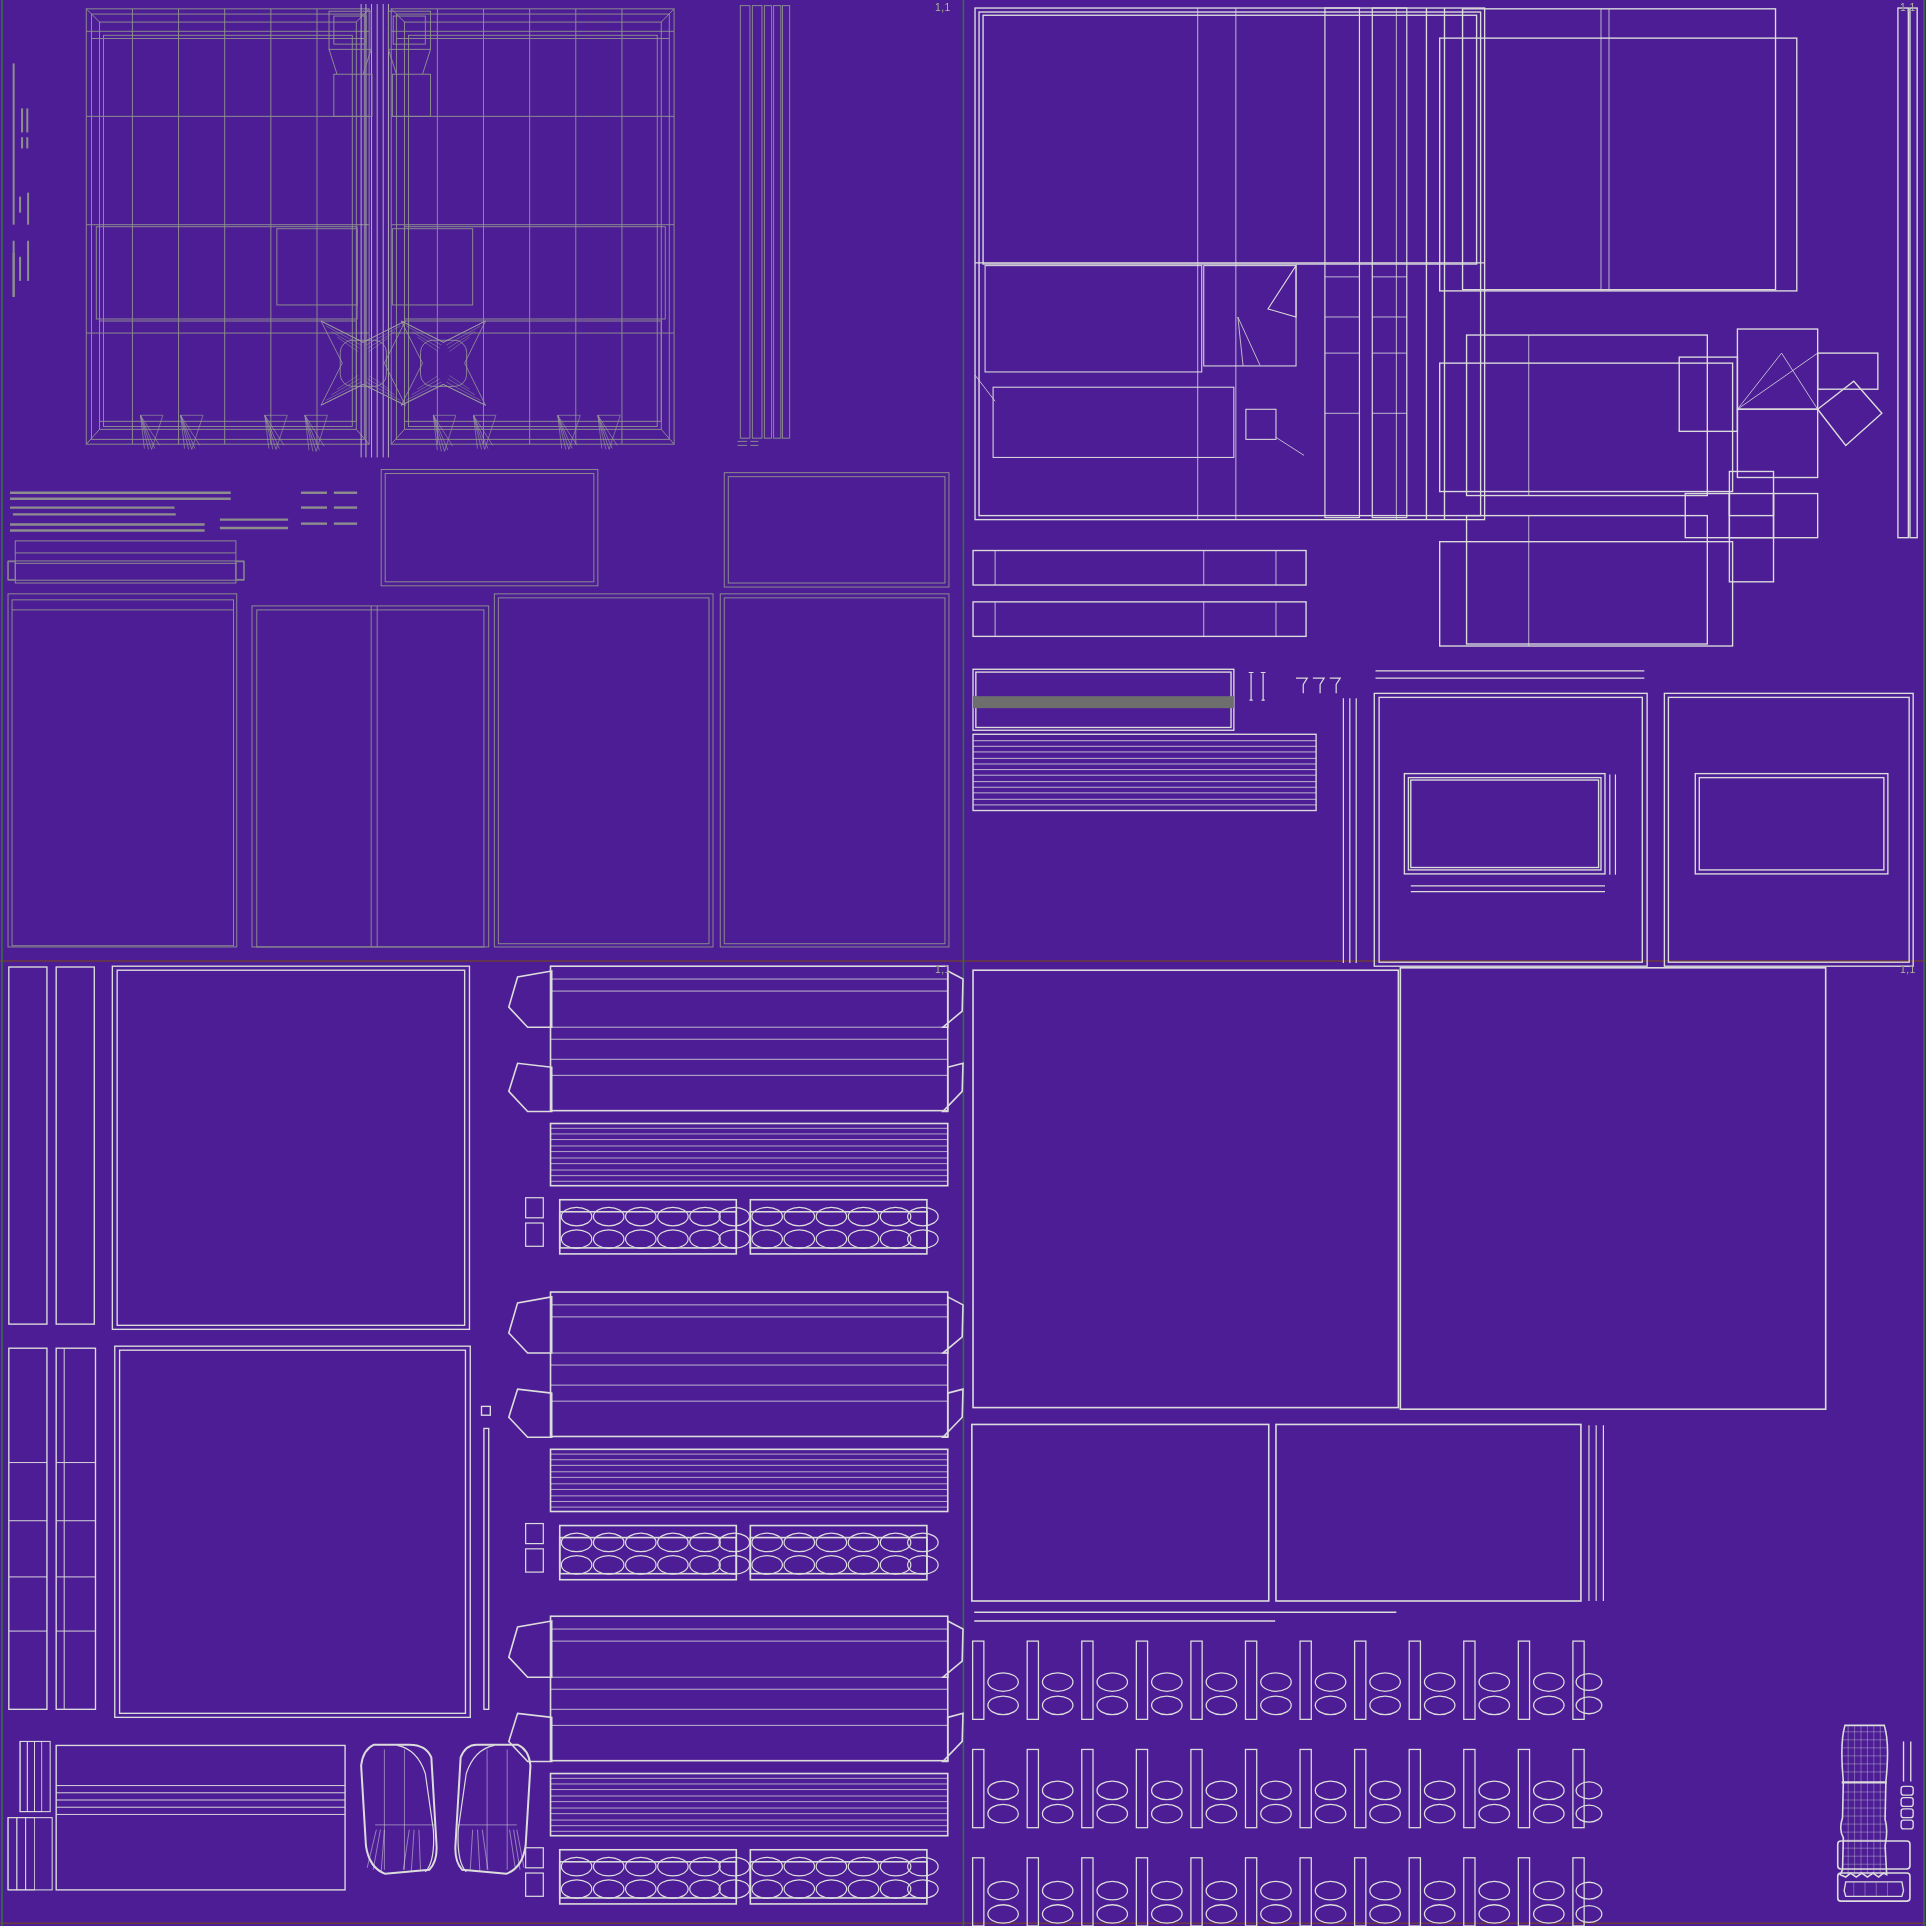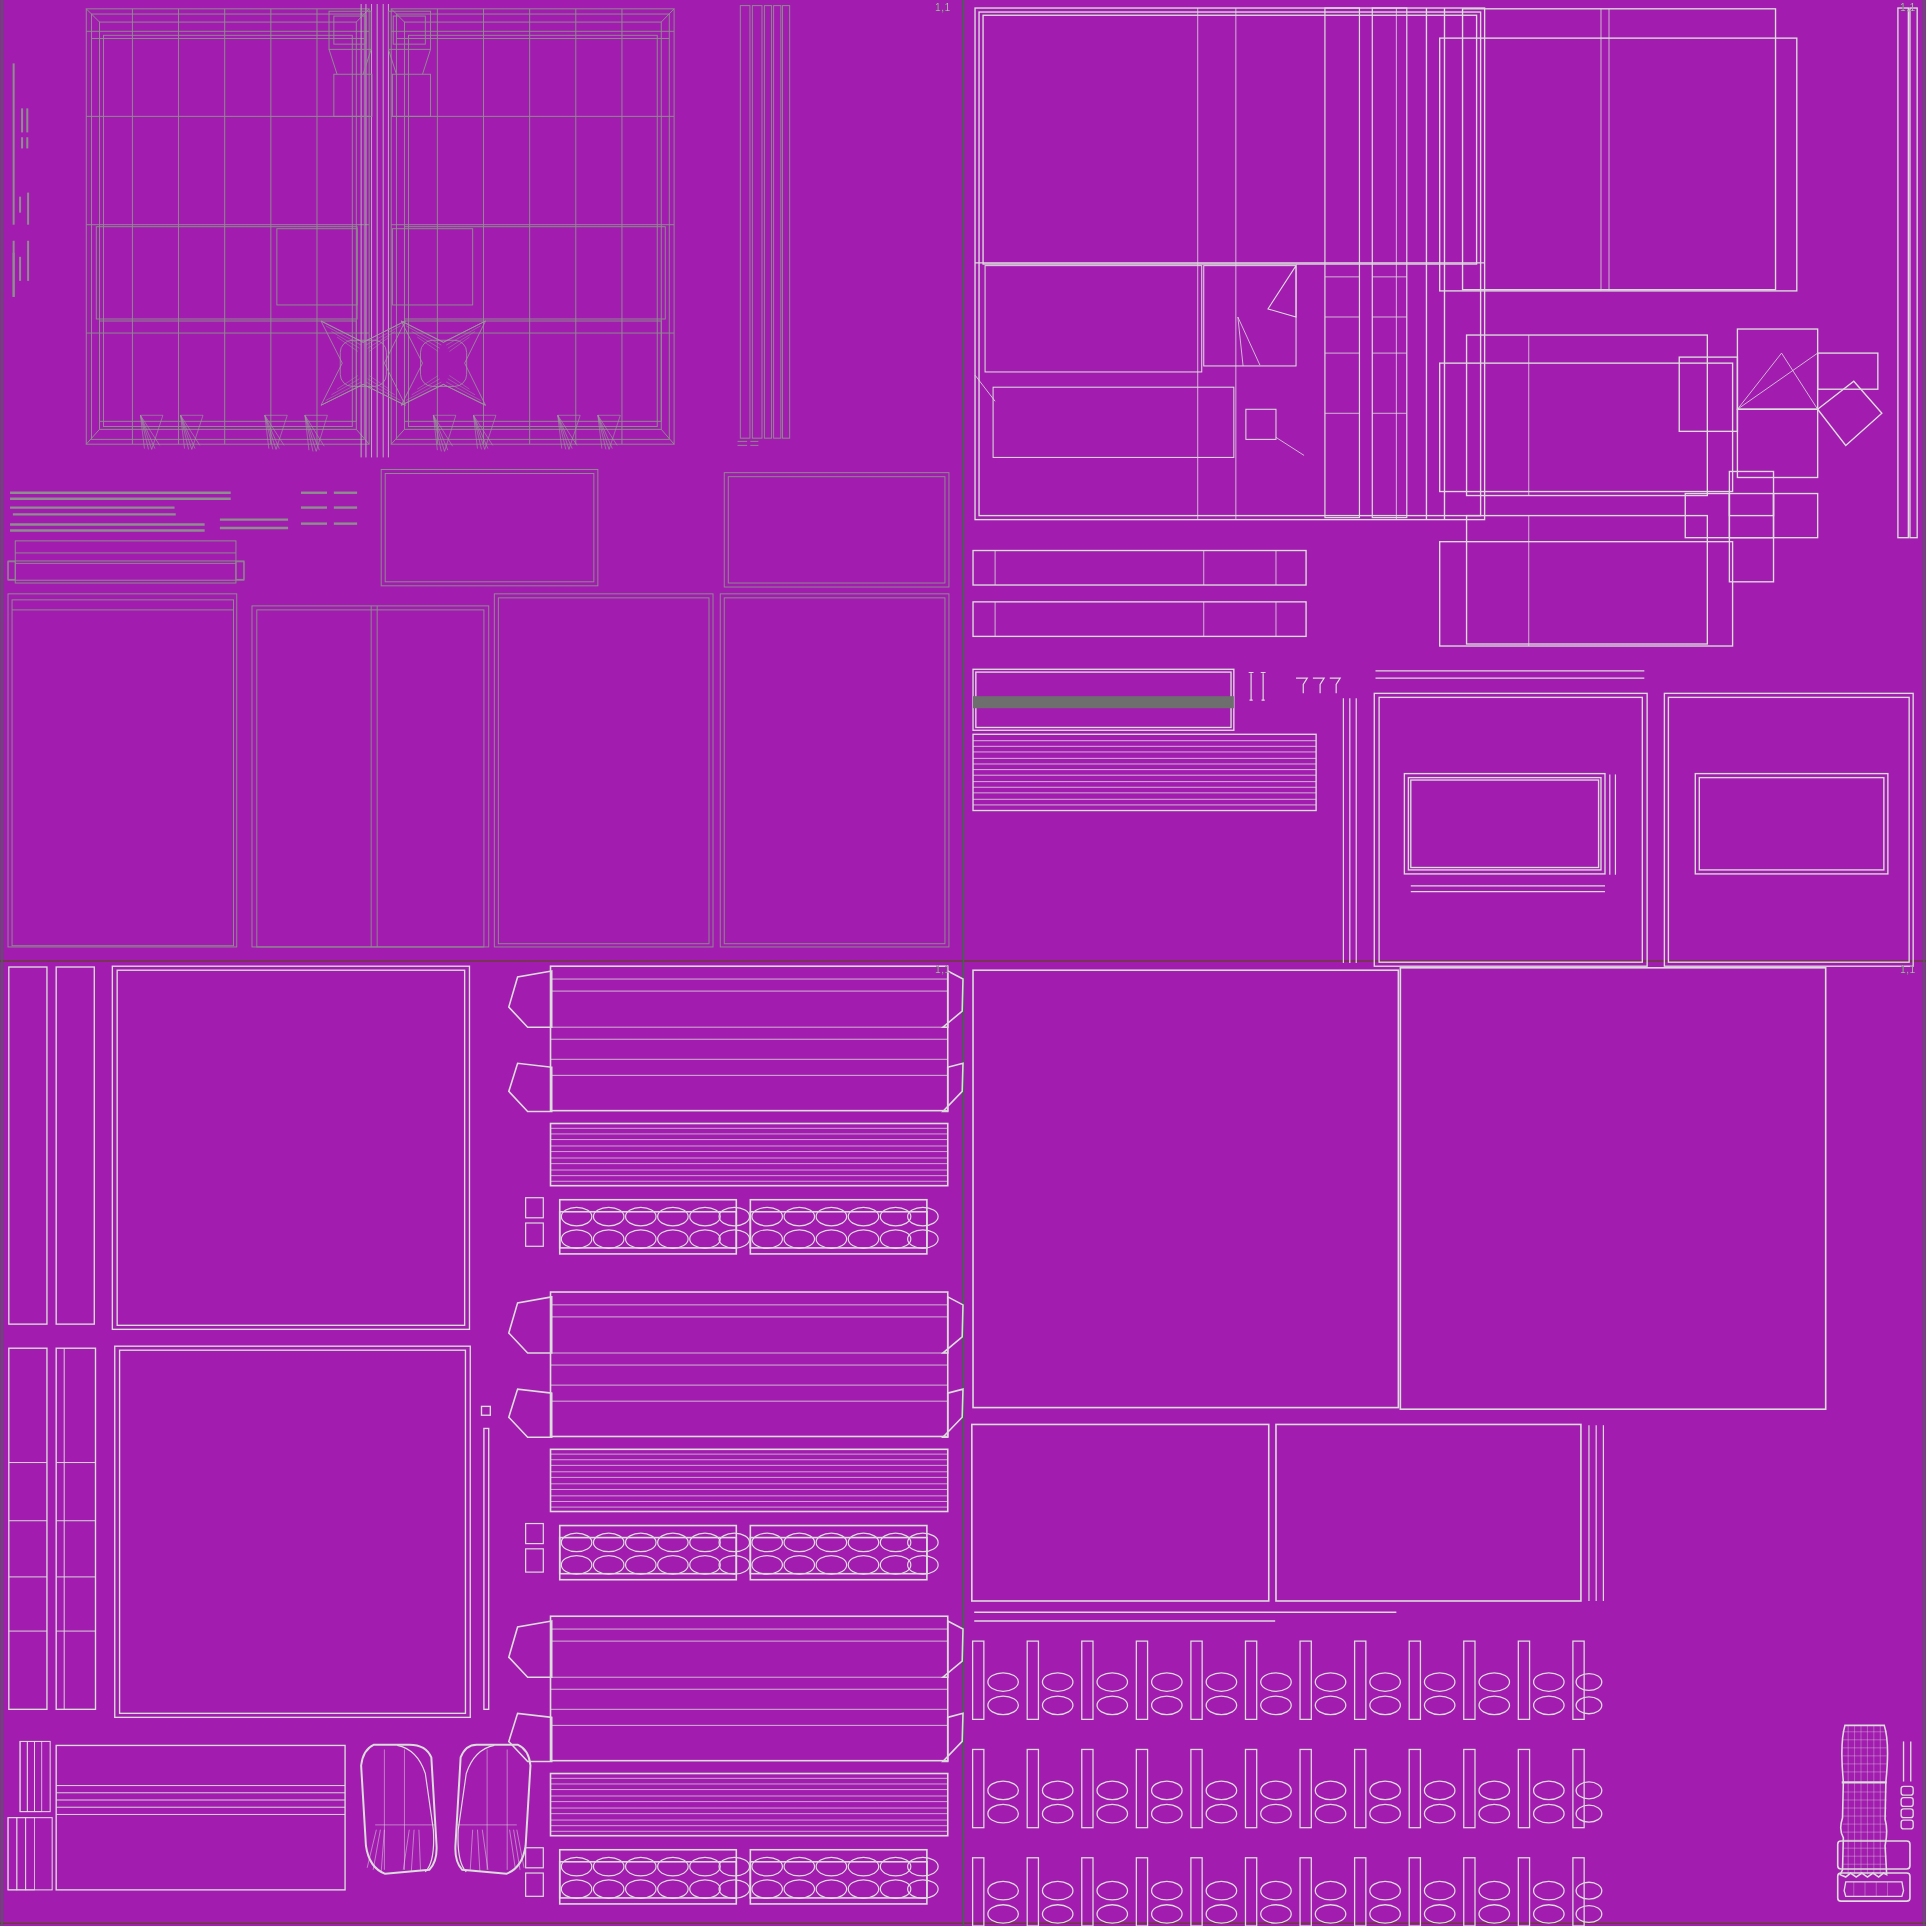--- a/index.html
+++ b/index.html
@@ -29,21 +29,21 @@
     font-size: 10.4px;
     color: #b9b9b9;
     letter-spacing: 0.4px;
     user-select: none;
     text-shadow: 0 0.4px 0 #1e1e1e;
   }
 </style>
 </head>
 <body>
 
-<div id="stage" style="background: #a21caf;">
+<div id="stage" style="background: #4c1d95;">
 
   <svg class="uv" viewBox="0 0 4800 4800" shape-rendering="geometricPrecision">
     <defs>
       <g id="glyph-cross-net">
         <rect x="0" y="40" width="40" height="40" fill="none" stroke="#dcdcdc" stroke-width="3"></rect>
         <rect x="40" y="0" width="40" height="40" fill="none" stroke="#dcdcdc" stroke-width="3"></rect>
         <rect x="40" y="40" width="40" height="40" fill="none" stroke="#dcdcdc" stroke-width="3"></rect>
         <rect x="40" y="80" width="40" height="40" fill="none" stroke="#dcdcdc" stroke-width="3"></rect>
         <rect x="80" y="40" width="40" height="40" fill="none" stroke="#dcdcdc" stroke-width="3"></rect>
       </g>

